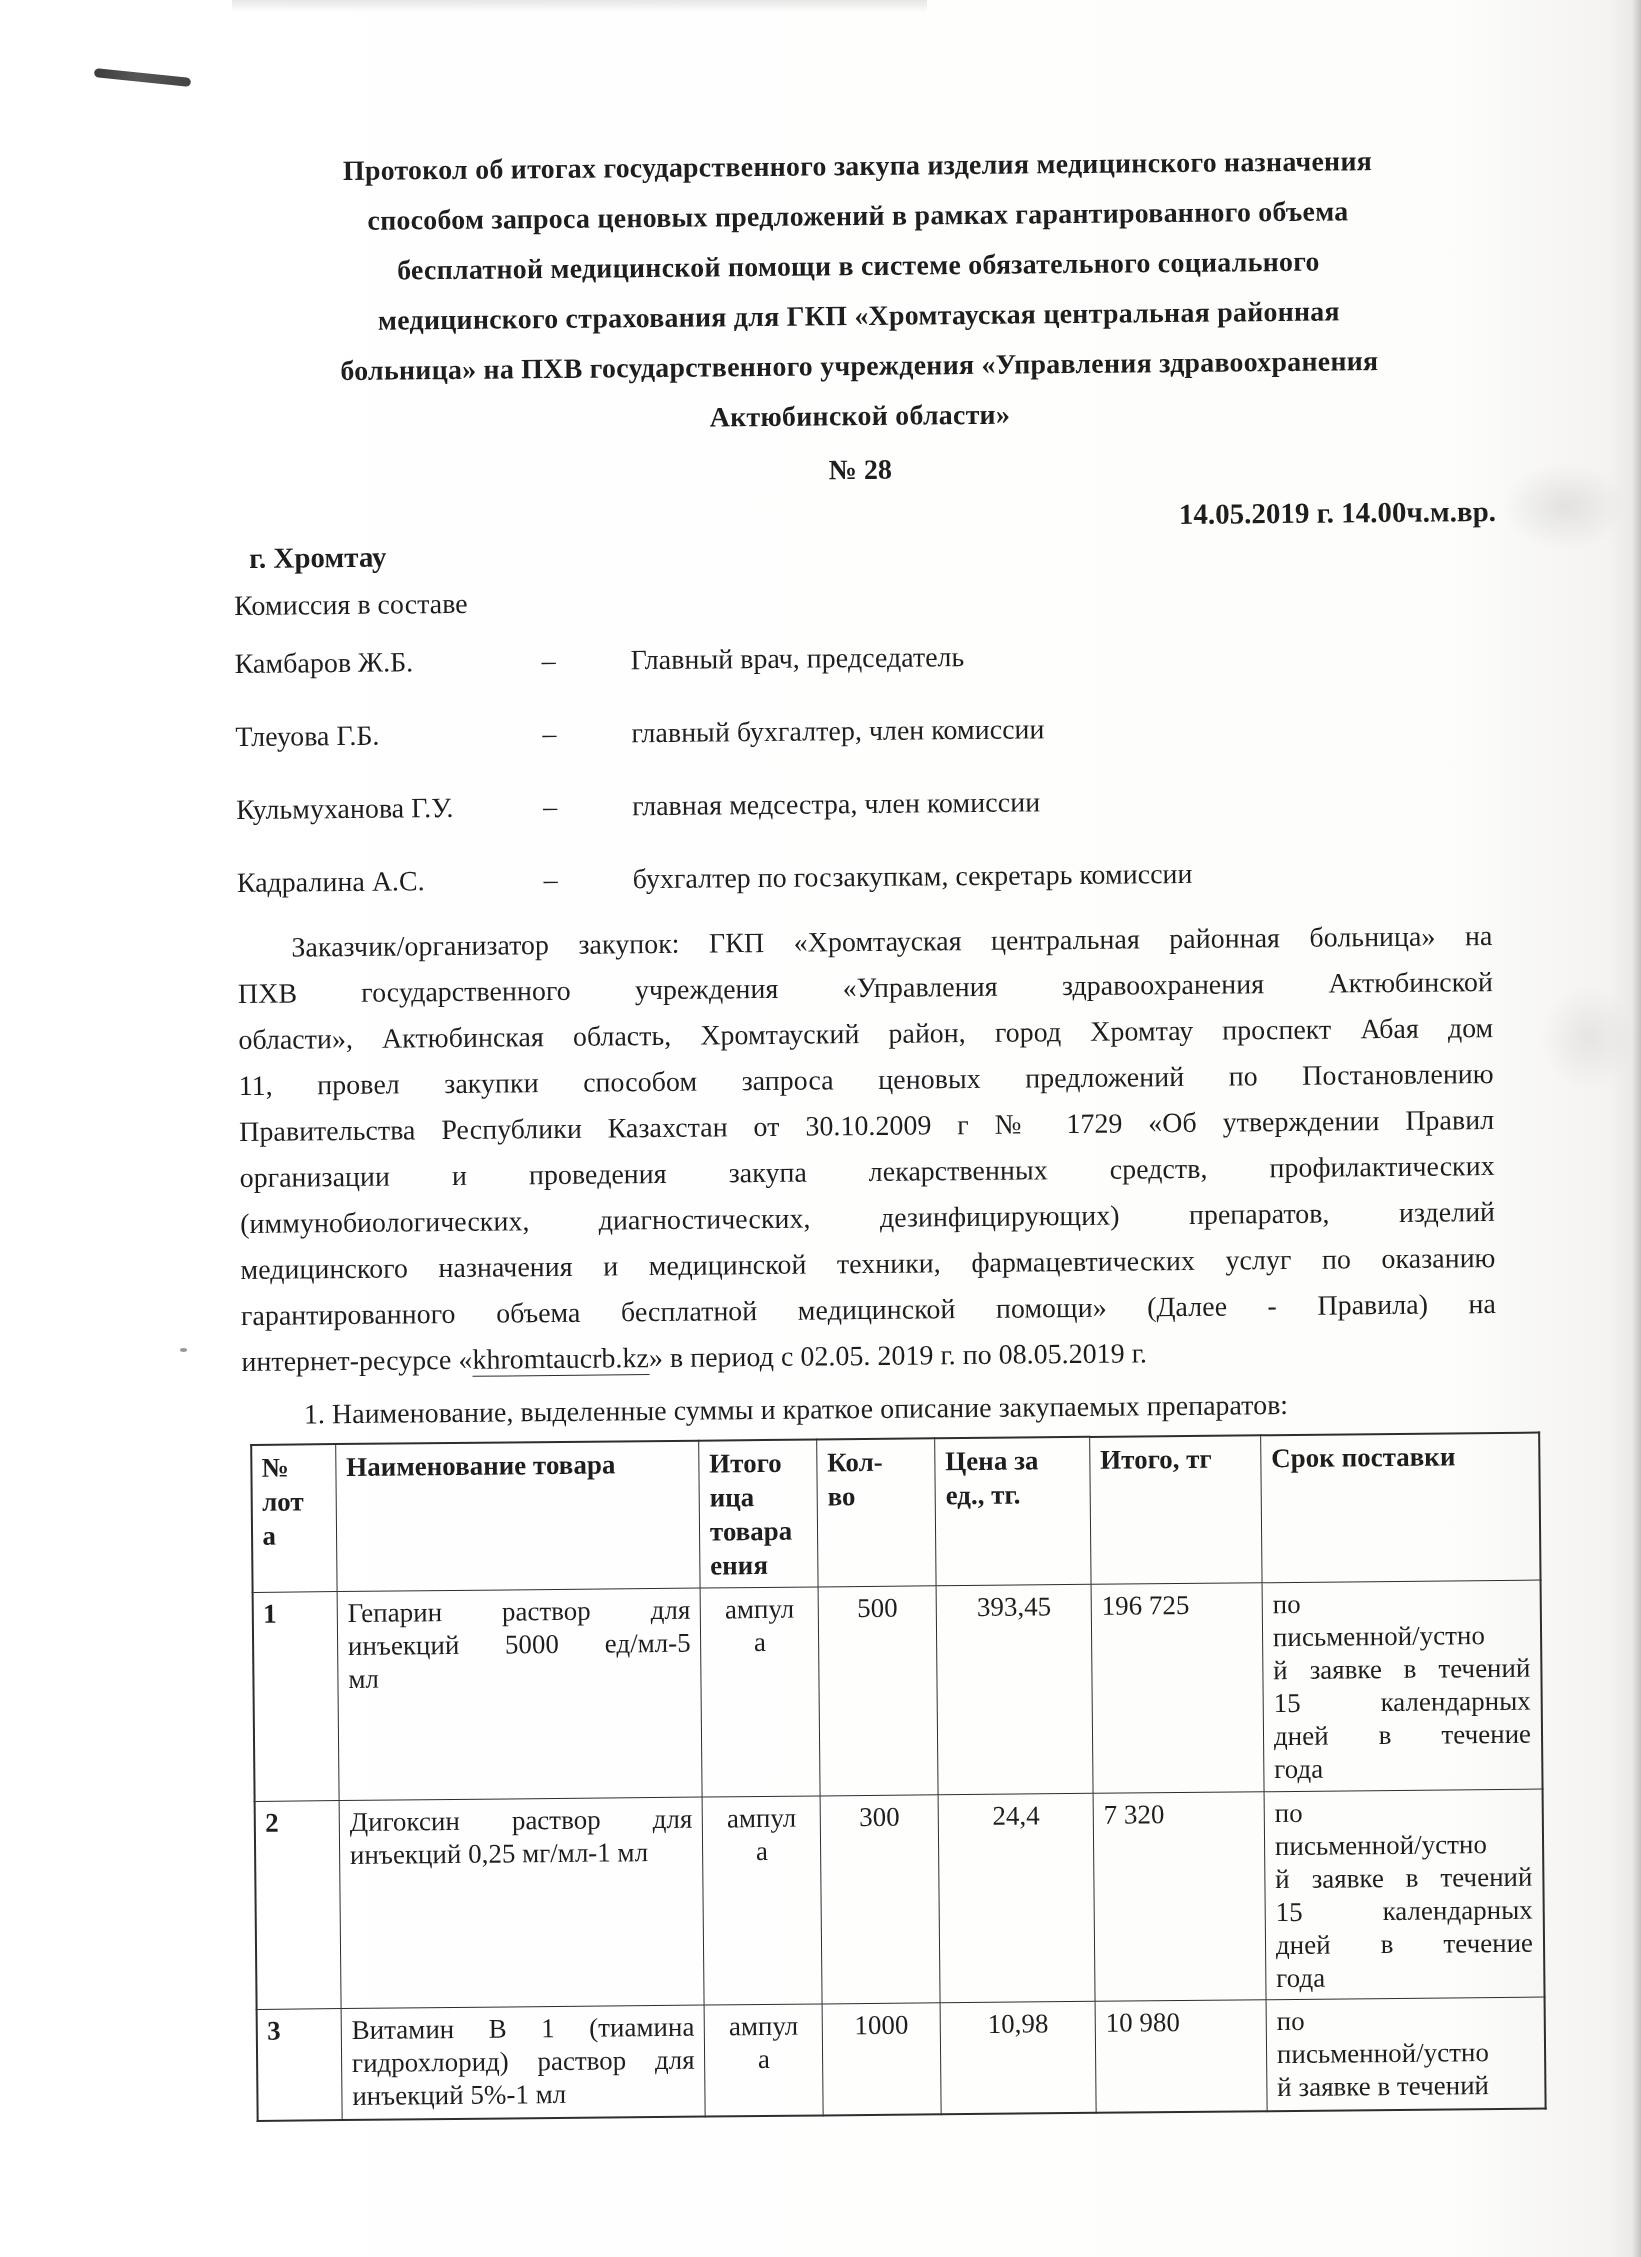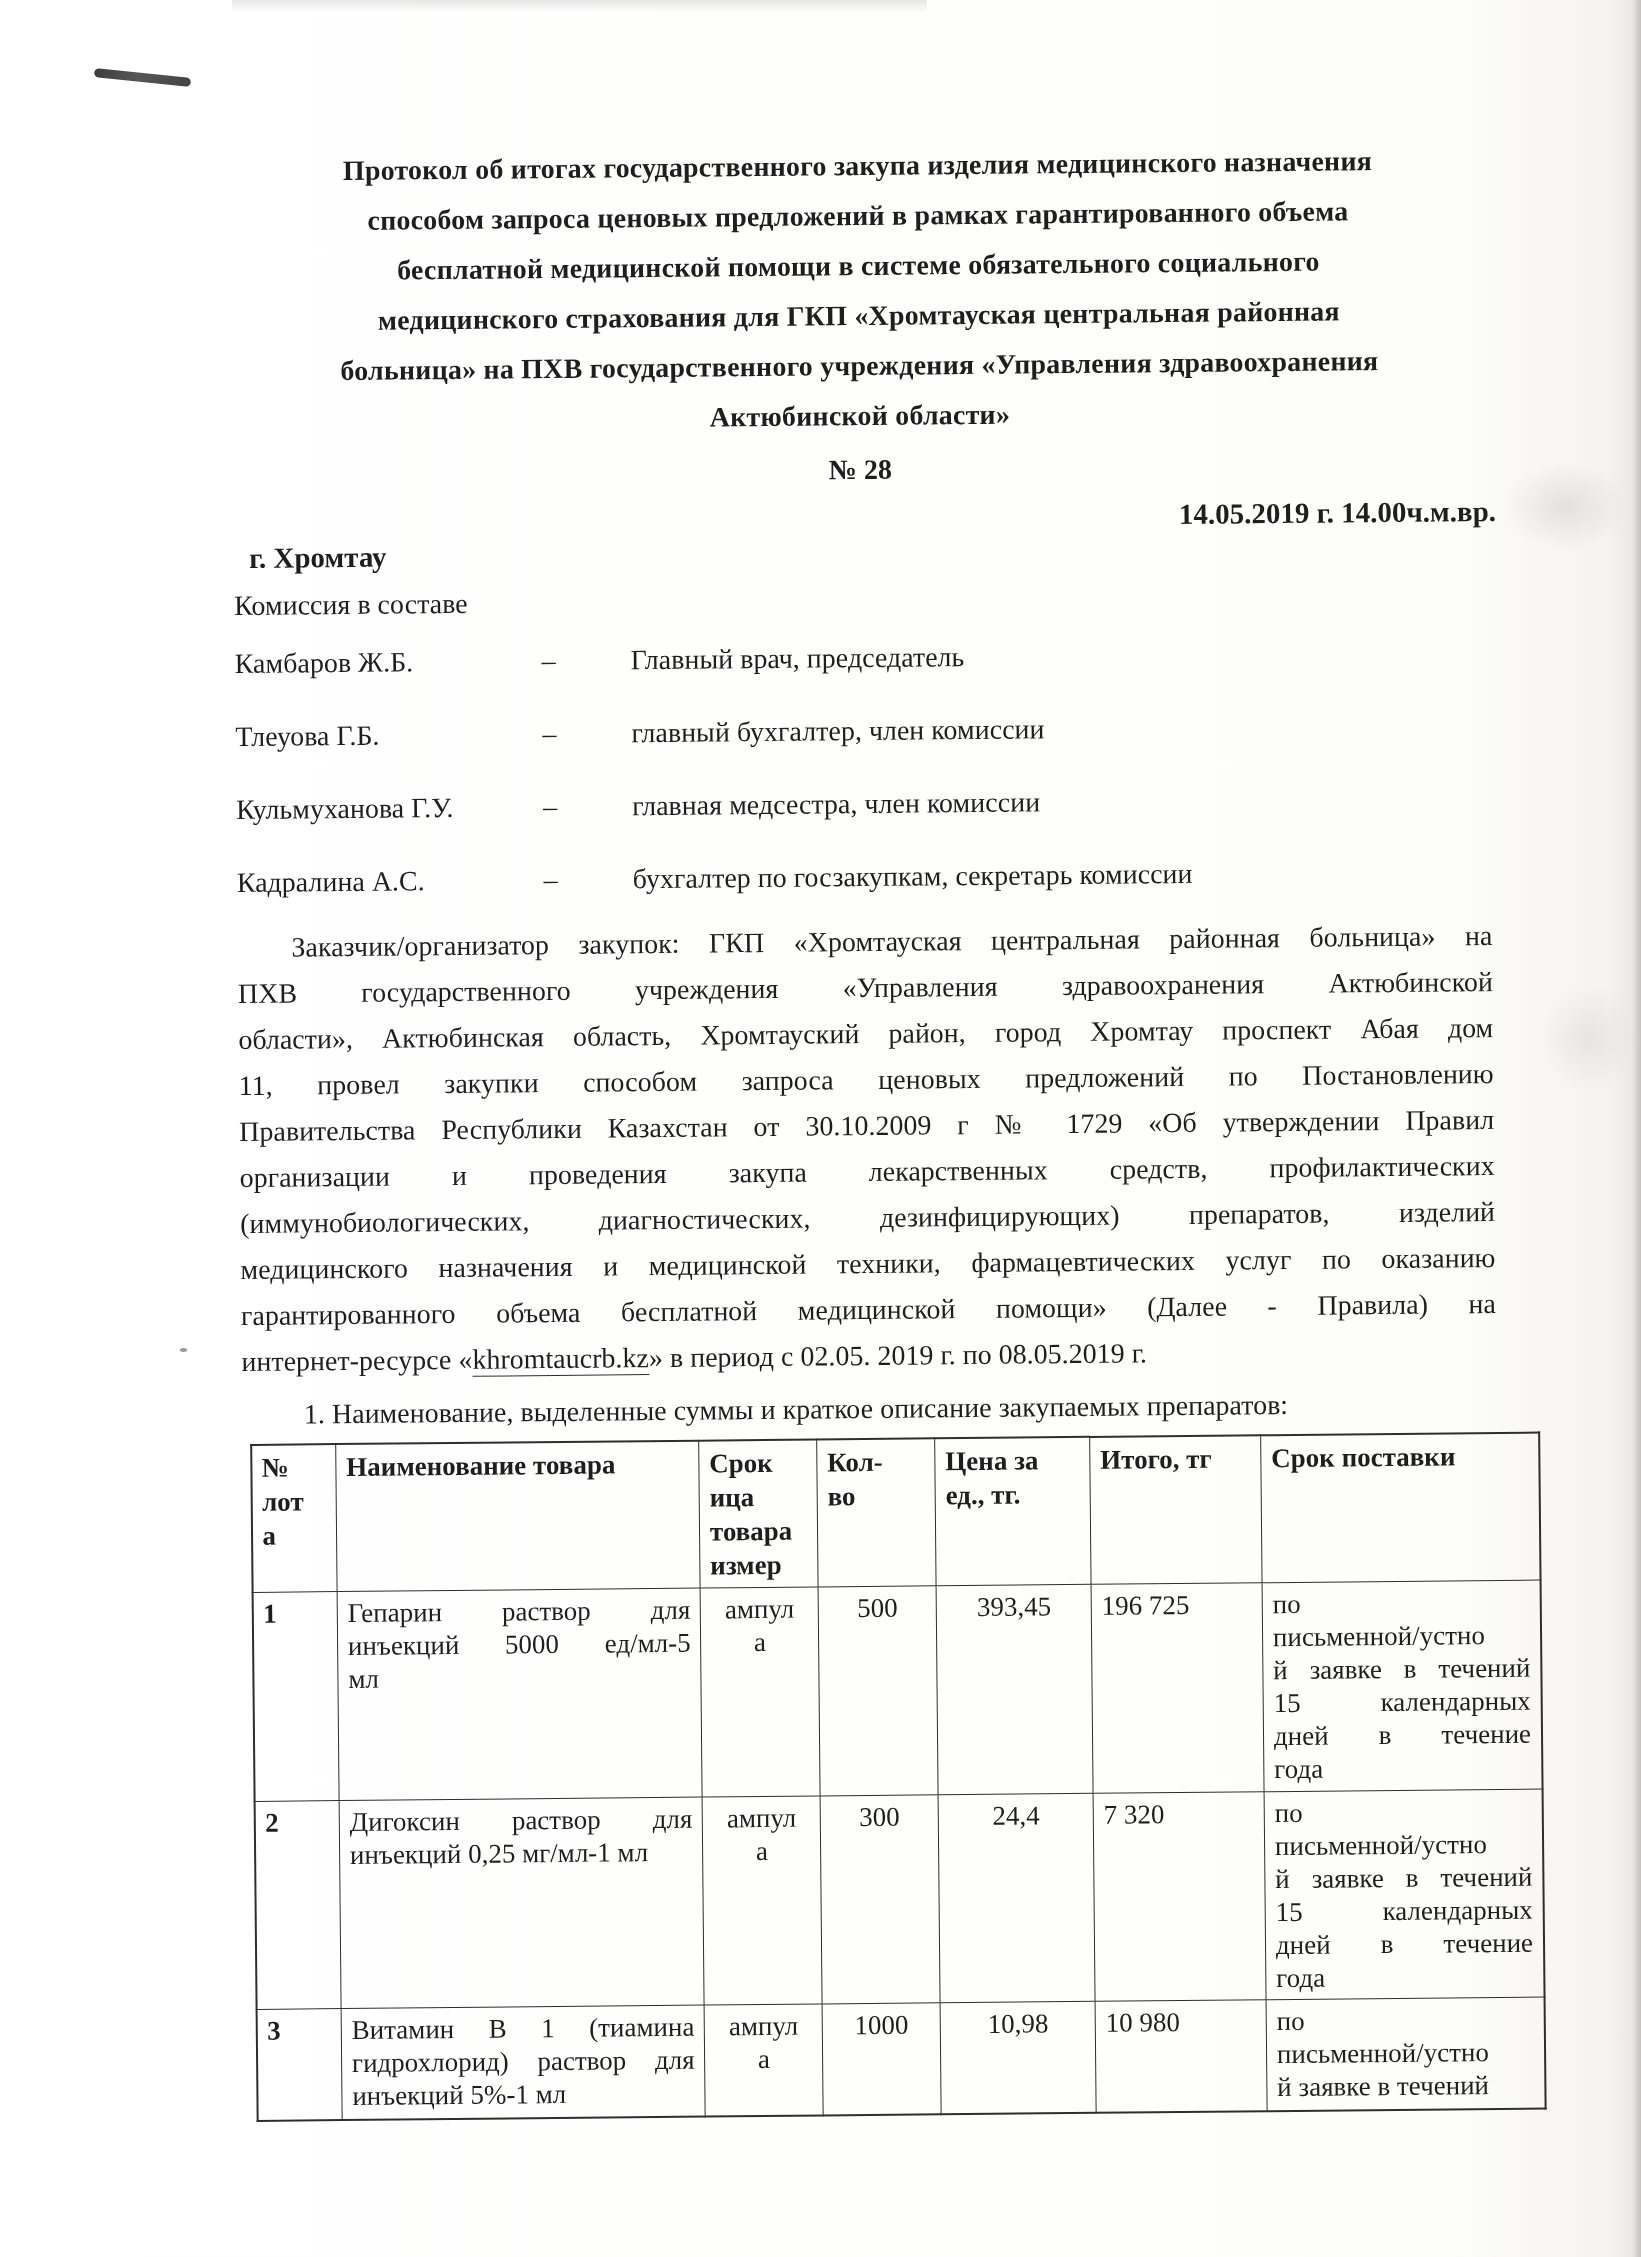--- a/index.html
+++ b/index.html
@@ -263,24 +263,24 @@
         <tr>
           <th class="h-lot">
               <div class="ln">№</div>
               <div class="ln">лот</div>
               <div class="ln">а</div>
             </th>
           <th class="h-name">
               <div class="ln">Наименование товара</div>
             </th>
           <th class="h-unit">
-              <div class="ln">Срок</div>
+              <div class="ln">Итого</div>
               <div class="ln">ица</div>
               <div class="ln">товара</div>
-              <div class="ln">измер</div>
+              <div class="ln">ения</div>
             </th>
           <th class="h-qty">
               <div class="ln">Кол-</div>
               <div class="ln">во</div>
             </th>
           <th class="h-price">
               <div class="ln">Цена за</div>
               <div class="ln">ед., тг.</div>
             </th>
           <th class="h-total">

